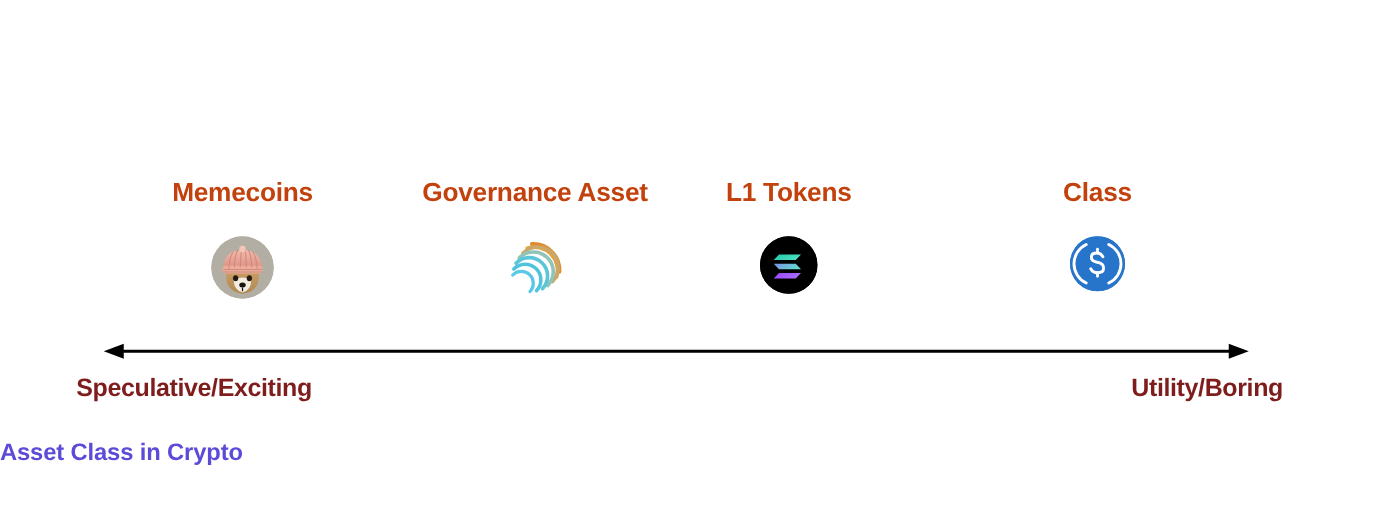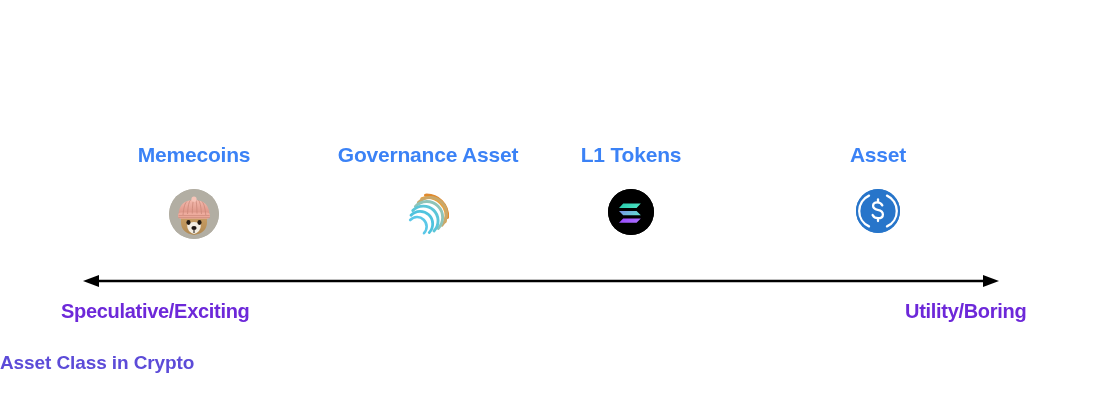--- a/index.html
+++ b/index.html
@@ -22,21 +22,21 @@
   
   .item {
     position: absolute;
     transform: translateX(-50%);
     text-align: center;
     width: 300px;
   }
   .item-label {
     font-size: 21px;
     font-weight: bold;
-    color: #3b82f6;
+    color: #c2410c;
     letter-spacing: -0.2px;
     line-height: 24px;
     white-space: nowrap;
   }
   .item-icon {
     margin: 22px auto 0 auto;
     width: 50px;
     height: 50px;
     position: relative;
   }
@@ -78,21 +78,21 @@
     top: 268px;
     width: 922px;
     height: 26px;
   }
 
   .end-label {
     position: absolute;
     top: 300px;
     font-size: 20px;
     font-weight: bold;
-    color: #6d28d9;
+    color: #7f1d1d;
     letter-spacing: -0.3px;
     white-space: nowrap;
   }
   .end-left  { left: 61px; }
   .end-right { left: 885px; margin-left: 20px; }
 
   .caption {
     position: absolute;
     top: 352px;
     left: 0;
@@ -200,21 +200,21 @@
           <circle cx="23" cy="23" r="23" fill="#000000"></circle>
           <path d="M15.2 14.6 h17.6 l-4.2 4.3 h-17.6 z" fill="url(#solA)"></path>
           <path d="M11.0 22.0 h17.6 l4.2 4.3 h-17.6 z" fill="url(#solB)"></path>
           <path d="M15.2 29.4 h17.6 l-4.2 4.3 h-17.6 z" fill="url(#solC)"></path>
         </svg>
       </div>
     </div>
   </div>
 
   <div class="item" style="left:878px; top:143px;">
-    <div class="item-label">Asset</div>
+    <div class="item-label">Class</div>
     <div class="item-icon">
       <div class="usdc">
         <svg width="44" height="44" viewBox="0 0 44 44">
           <circle cx="22" cy="22" r="22" fill="#2775ca"></circle>
 
           <g fill="none" stroke="#ffffff" stroke-width="2.3" stroke-linecap="round">
             <path d="M13.0 6.6 A17 17 0 0 0 13.0 37.4"></path>
             <path d="M31.0 6.6 A17 17 0 0 1 31.0 37.4"></path>
           </g>
 

